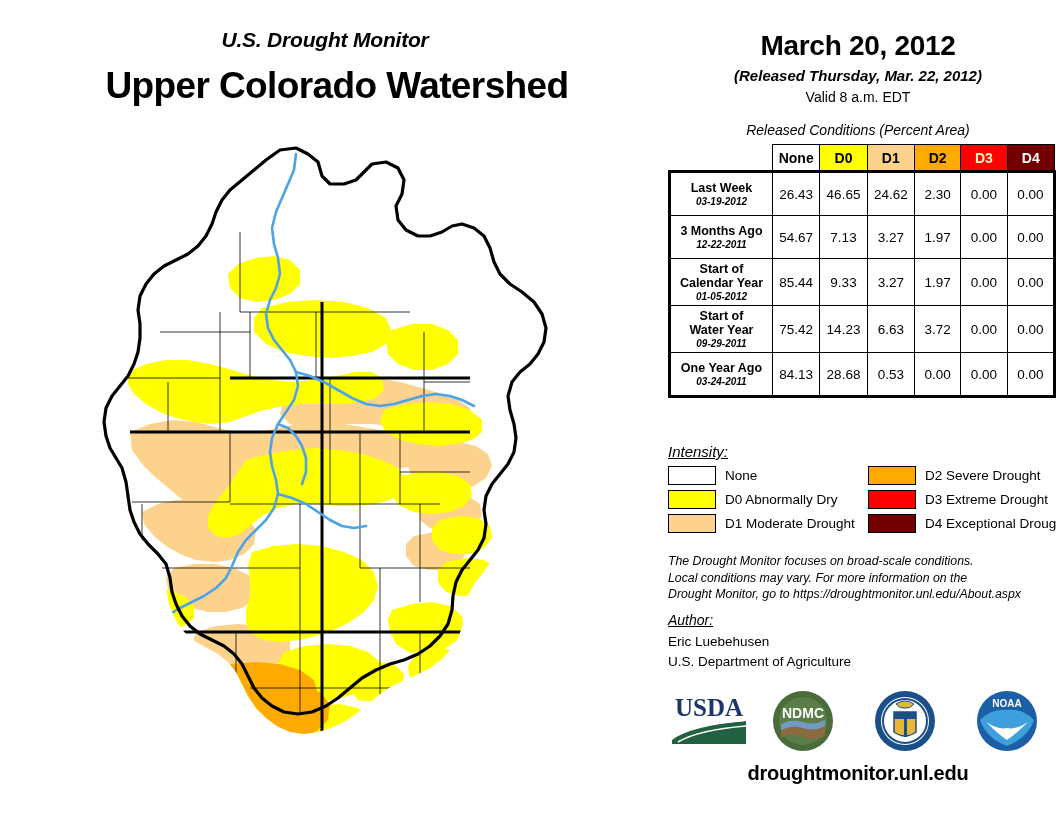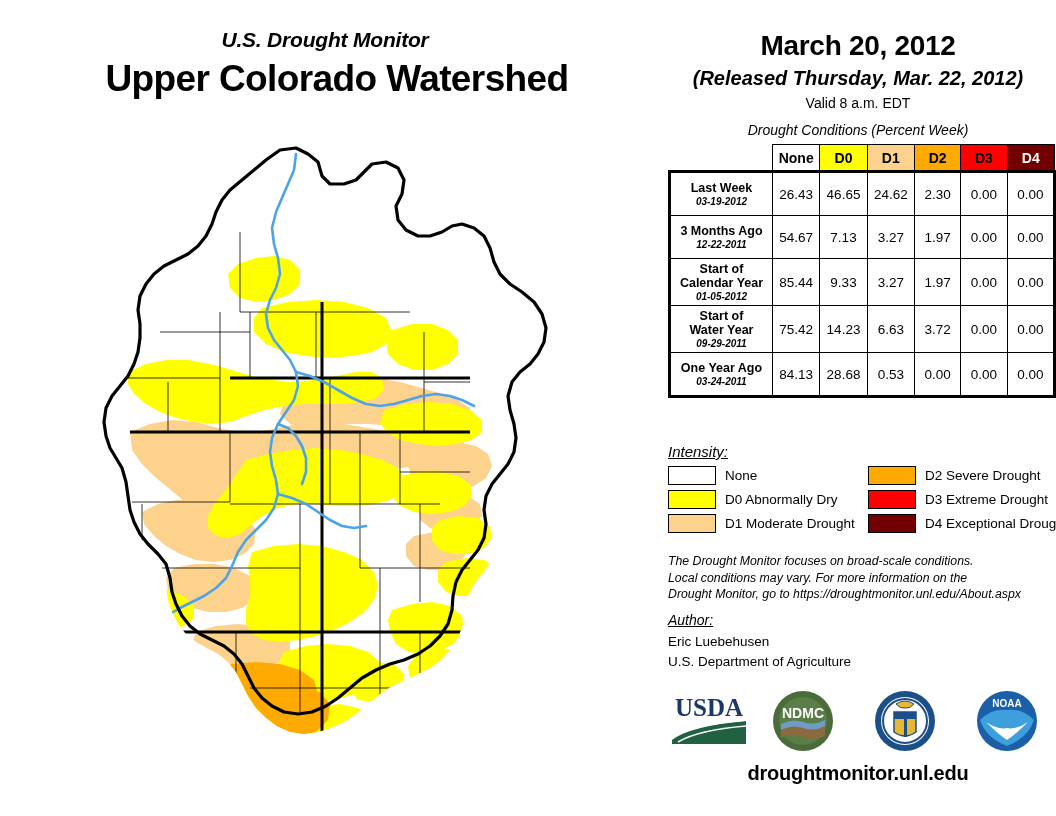--- a/index.html
+++ b/index.html
@@ -30,21 +30,21 @@
   }
   #title-sub {
     font-size: 21px;
     font-weight: bold;
     font-style: italic;
     letter-spacing: -0.2px;
   }
   #title-main {
     font-size: 37px;
     font-weight: bold;
-    margin-top: 6px;
+    margin-top: 13px;
     letter-spacing: -0.6px;
     padding-left: 24px;
   }
   #map-wrap {
     position: absolute;
     left: 0; top: 132px;
     width: 660px; height: 684px;
   }
   #map-svg { display: block; }
 
@@ -59,21 +59,21 @@
     left: 0; top: 30px;
     width: 396px;
     text-align: center;
   }
   #date-main {
     font-size: 28px;
     font-weight: bold;
     letter-spacing: -0.3px;
   }
   #date-released {
-    font-size: 20px;
+    font-size: 15px;
     font-weight: bold;
     font-style: italic;
     margin-top: 5px;
     text-align: center;
   }
   #date-valid {
     font-size: 14px;
     font-weight: normal;
     margin-top: 5px;
   }
@@ -402,31 +402,31 @@
 </div>
 
 <div id="right-panel">
 
   <div id="date-block">
     <div id="date-main">March 20, 2012</div>
     <div id="date-released">(Released Thursday, Mar. 22, 2012)</div>
     <div id="date-valid">Valid 8 a.m. EDT</div>
   </div>
 
-  <div id="table-caption">Drought Conditions (Percent Week)</div>
+  <div id="table-caption">Released Conditions (Percent Area)</div>
 
   <table id="cond-table">
     <thead>
       <tr>
         <th class="hdr-spacer"></th>
         <th style="background: rgb(255, 255, 255);">None</th>
         <th style="background: rgb(255, 255, 0);">D0</th>
         <th style="background: rgb(252, 210, 140);">D1</th>
         <th style="background: rgb(255, 170, 0);">D2</th>
-        <th style="background: rgb(255, 0, 0); color: #000000;">D3</th>
+        <th style="background: rgb(255, 0, 0); color: #fef9c3;">D3</th>
         <th class="last" style="background: rgb(115, 0, 0); color: rgb(255, 255, 255);">D4</th>
       </tr>
     </thead>
     <tbody id="cond-tbody">
         <tr>
           <td class="rowlabel">Last Week<span class="sub">03-19-2012</span></td>
           <td class="val">26.43</td>
           <td class="val">46.65</td>
           <td class="val">24.62</td>
           <td class="val">2.30</td>

